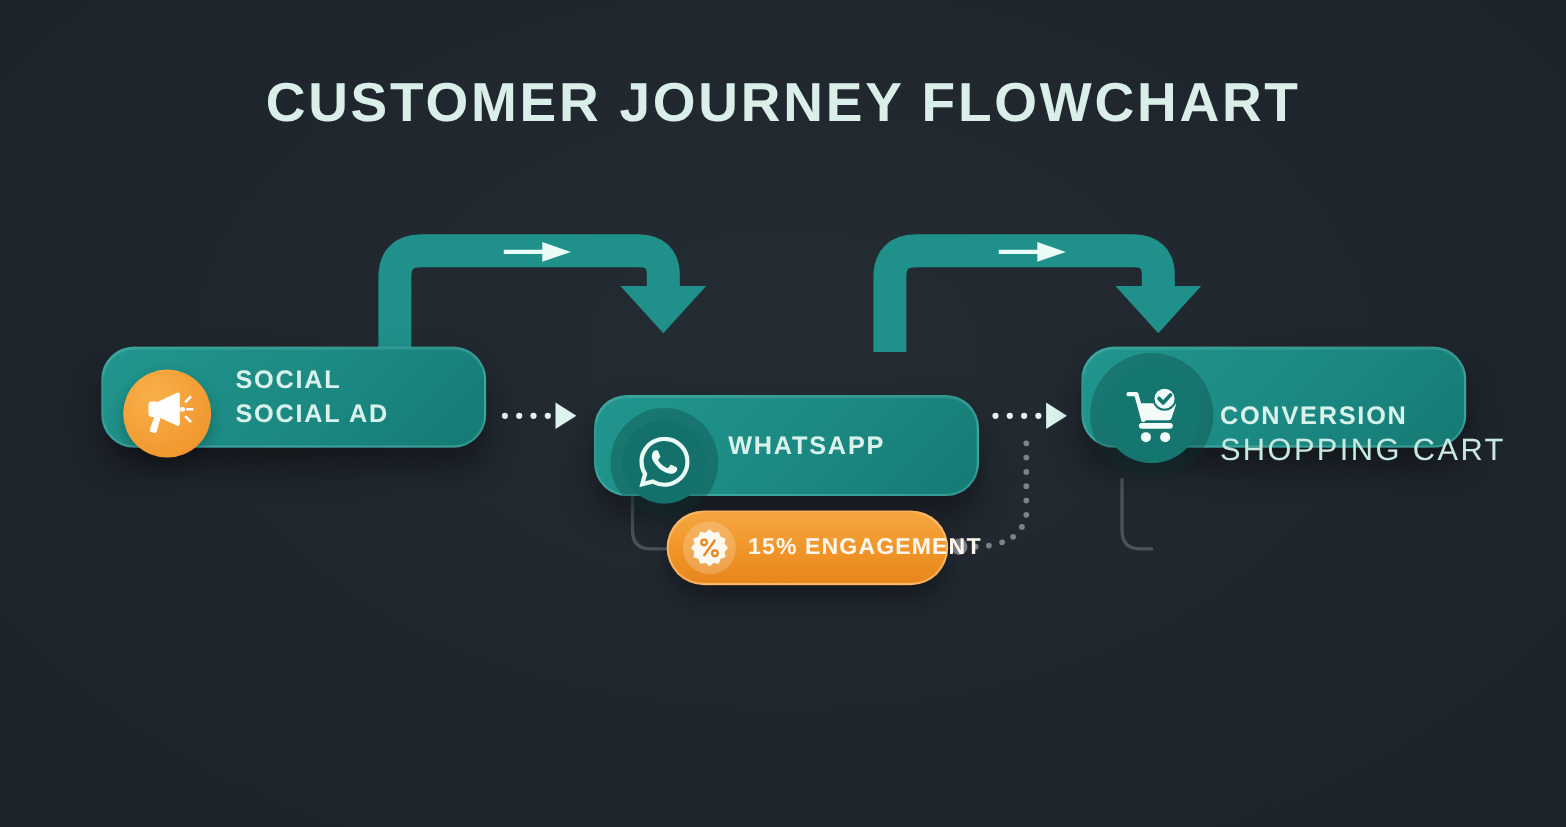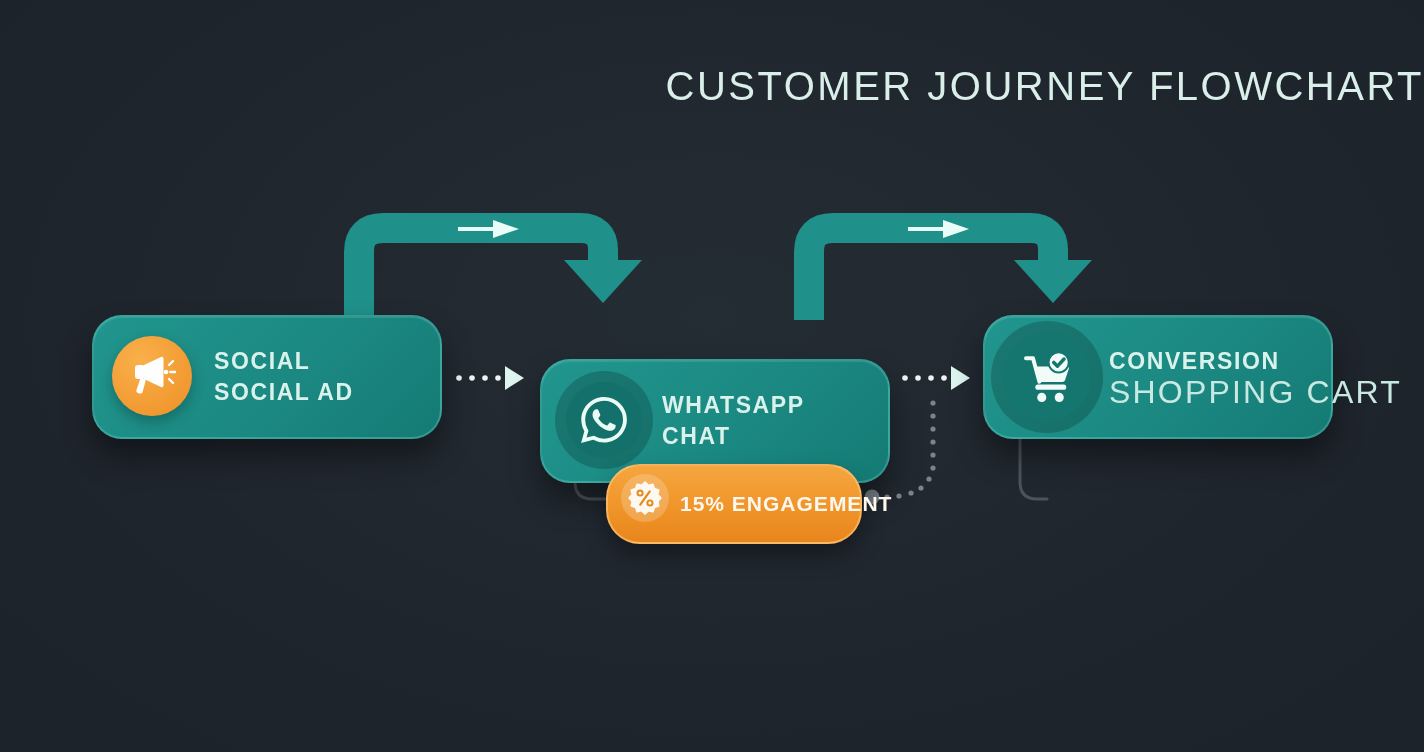--- a/index.html
+++ b/index.html
@@ -2,46 +2,46 @@
 <html><head>
 <meta charset="utf-8">
 <style>
   html,body{margin:0;padding:0;background:#14181d;}
   .stage{
     position:relative;width:1424px;height:752px;overflow:hidden;
     background:radial-gradient(ellipse at 50% 42%, #242c34 0%, #1f252d 62%, #1d232b 100%);
     font-family:"Liberation Sans","DejaVu Sans",sans-serif;
   }
   .title{
-    position:absolute;top:64px;left:0;width:100%;text-align:right;
-    font-size:40px;font-weight:400;letter-spacing:2.5px;color:#daefe9;margin:0;
+    position:absolute;top:64px;left:0;width:100%;text-align:center;
+    font-size:50px;font-weight:700;letter-spacing:2.5px;color:#daefe9;margin:0;
   }
   svg.connector-layer{position:absolute;left:0;top:0;z-index:1;}
   .node{
-    position:absolute;top:315px;width:350px;height:124px;border-radius:30px;z-index:2;
+    position:absolute;top:315px;width:350px;height:92px;border-radius:30px;z-index:2;
     background:linear-gradient(135deg,#21968e 0%,#1b8982 55%,#157a74 100%);
     border:2px solid rgba(120,216,205,0.30);box-sizing:border-box;
     box-shadow:0 18px 30px rgba(0,0,0,0.40), inset 0 1px 0 rgba(255,255,255,0.10);
     display:flex;align-items:center;
   }
   .node-1{left:92px;} .node-2{left:540px;margin-top:44px;} .node-3{left:983px;}
   .halo{position:absolute;border-radius:50%;background:rgba(10,52,49,0.30);}
   .node-2 .halo{width:98px;height:98px;left:13px;top:10px;}
   .node-3 .halo{width:112px;height:112px;left:6px;top:4px;}
   .icon-circle{position:absolute;border-radius:50%;display:flex;align-items:center;justify-content:center;}
   .node-1 .icon-circle{width:80px;height:80px;left:18px;top:19px;
     background:radial-gradient(circle at 35% 30%,#f9b04a,#ef8f26);box-shadow:0 6px 14px rgba(0,0,0,0.25);}
   .node-2 .icon-circle{width:76px;height:76px;left:24px;top:21px;background:#14706b;}
   .node-3 .icon-circle{width:88px;height:88px;left:18px;top:16px;background:#15766f;}
   .node-text{position:absolute;left:120px;top:50%;transform:translateY(-50%);color:#d9f2ec;}
-  .node-3 .node-text{left:124px;}
+  .node-3 .node-text{left:124px;margin-top:32px;}
   .node-line{font-size:23px;font-weight:800;letter-spacing:1.6px;line-height:31px;white-space:nowrap;}
-  .node-3 .node-line-2{font-weight:300;font-size:32px;letter-spacing:2.2px;color:#c8e9e2;}
+  .node-3 .node-line-2{font-weight:300;font-size:28px;letter-spacing:2.2px;color:#c8e9e2;}
   .badge{
-    position:absolute;top:464px;height:80px;border-radius:34px;z-index:2;
+    position:absolute;top:464px;height:68px;border-radius:34px;z-index:2;
     background:linear-gradient(180deg,#f5a640 0%,#ef9327 60%,#e8861d 100%);
     border:2px solid rgba(255,197,120,0.65);box-sizing:border-box;
     box-shadow:0 12px 22px rgba(0,0,0,0.35);
     display:flex;align-items:center;
   }
   .badge-1{left:606px;width:256px;} .badge-2{left:1048px;width:252px;}
   .badge-circle{
     position:absolute;left:13px;top:8px;width:48px;height:48px;border-radius:50%;
     background:rgba(255,255,255,0.20);display:flex;align-items:center;justify-content:center;
   }
@@ -135,21 +135,20 @@
 
   <div class="node node-2">
     <div class="halo"></div>
     <div class="icon-circle">
       <svg width="46" height="46" viewBox="0 0 24 24">
         <path fill="#eafaf5" d="M17.472 14.382c-.297-.149-1.758-.867-2.03-.967-.273-.099-.471-.148-.67.15-.197.297-.767.966-.94 1.164-.173.199-.347.223-.644.075-.297-.15-1.255-.463-2.39-1.475-.883-.788-1.48-1.761-1.653-2.059-.173-.297-.018-.458.13-.606.134-.133.297-.347.446-.52.149-.174.198-.298.298-.497.099-.198.05-.371-.025-.52-.075-.149-.669-1.612-.916-2.207-.242-.579-.487-.5-.669-.51-.173-.008-.371-.01-.57-.01-.198 0-.52.074-.792.372-.272.297-1.04 1.016-1.04 2.479 0 1.462 1.065 2.875 1.213 3.074.149.198 2.096 3.2 5.077 4.487.709.306 1.262.489 1.694.625.712.227 1.36.195 1.871.118.571-.085 1.758-.719 2.006-1.413.248-.694.248-1.289.173-1.413-.074-.124-.272-.198-.57-.347m-5.421 7.403h-.004a9.87 9.87 0 0 1-5.031-1.378l-.361-.214-3.741.982.998-3.648-.235-.374a9.86 9.86 0 0 1-1.51-5.26c.001-5.45 4.436-9.884 9.888-9.884 2.64 0 5.122 1.03 6.988 2.898a9.825 9.825 0 0 1 2.893 6.994c-.003 5.45-4.437 9.885-9.885 9.885m8.413-18.297A11.815 11.815 0 0 0 12.05 0C5.495 0 .16 5.335.157 11.892c0 2.096.547 4.142 1.588 5.945L.057 24l6.305-1.654a11.882 11.882 0 0 0 5.683 1.448h.005c6.554 0 11.89-5.335 11.893-11.893a11.821 11.821 0 0 0-3.48-8.413Z"></path>
       </svg>
     </div>
     <div class="node-text">
       <div class="node-line node-line-1">WHATSAPP</div>
-      <div class="node-line node-line-2">CHAT</div>
     </div>
   </div>
 
   <div class="node node-3">
     <div class="halo"></div>
     <div class="icon-circle">
       <svg width="56" height="56" viewBox="0 0 48 48">
         <polyline points="6,8 12,8 17.5,28" fill="none" stroke="#f2fbf8" stroke-width="3.4" stroke-linecap="round" stroke-linejoin="round"></polyline>
         <path fill="#f2fbf8" d="M13.5 15 L41.2 15 Q43.3 15 42.7 17 L39.5 26.6 Q39 28.3 37.2 28.3 L17.3 28.3 Z"></path>
         <rect x="14" y="30.5" width="26.5" height="4.4" rx="2.2" fill="#f2fbf8"></rect>

